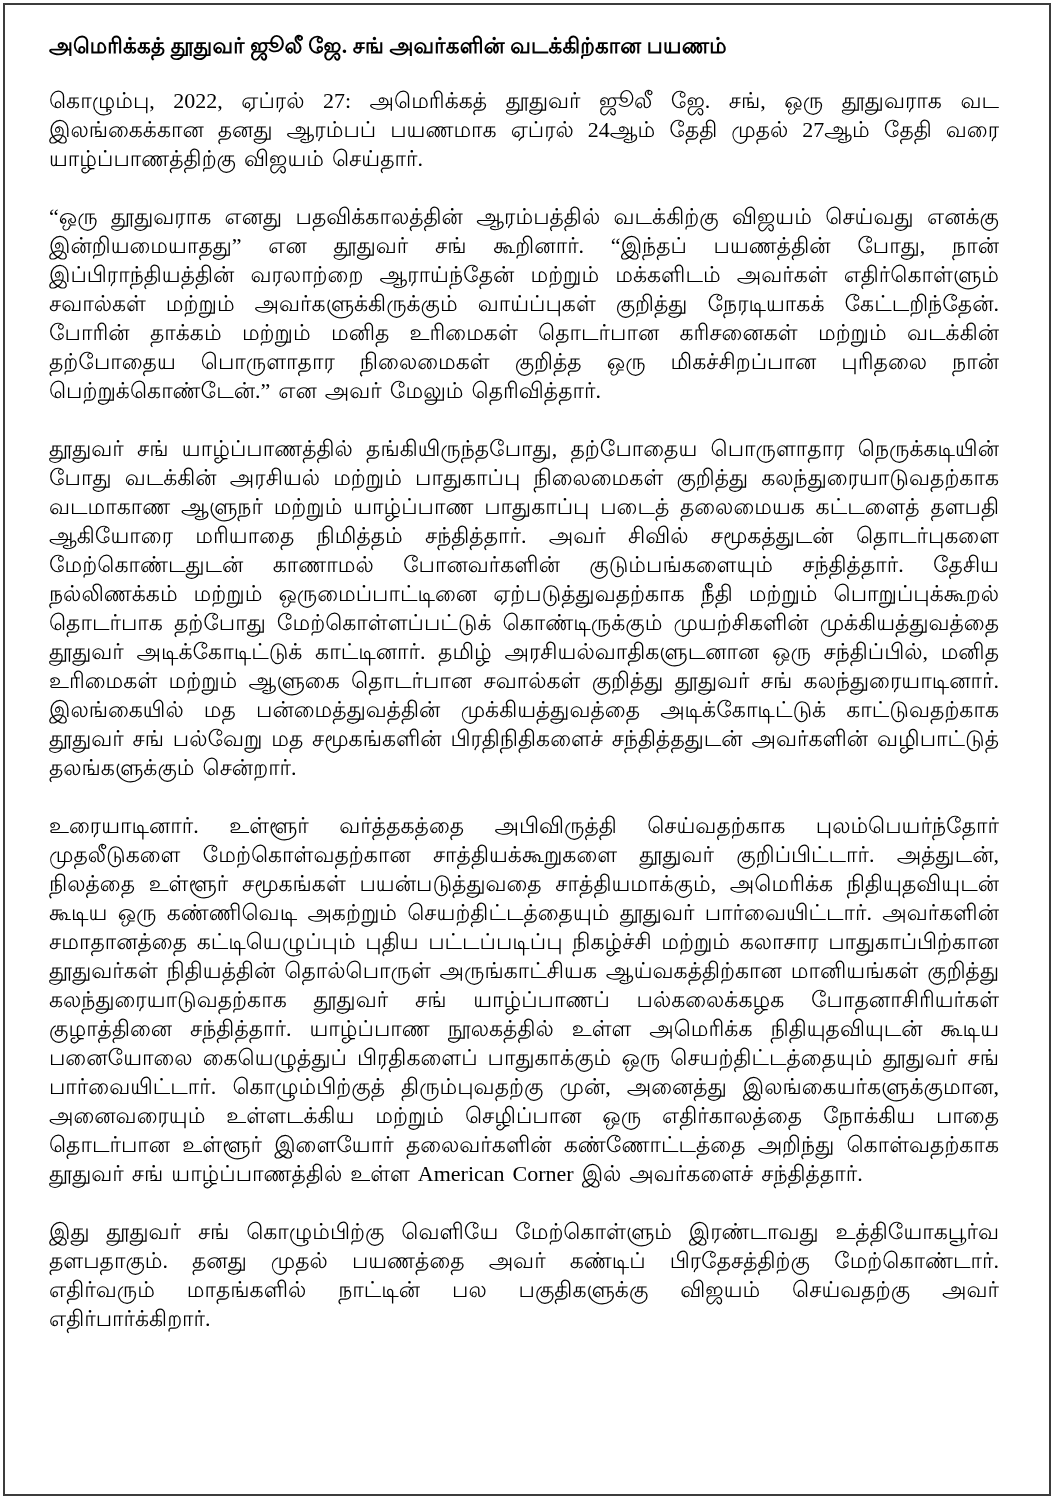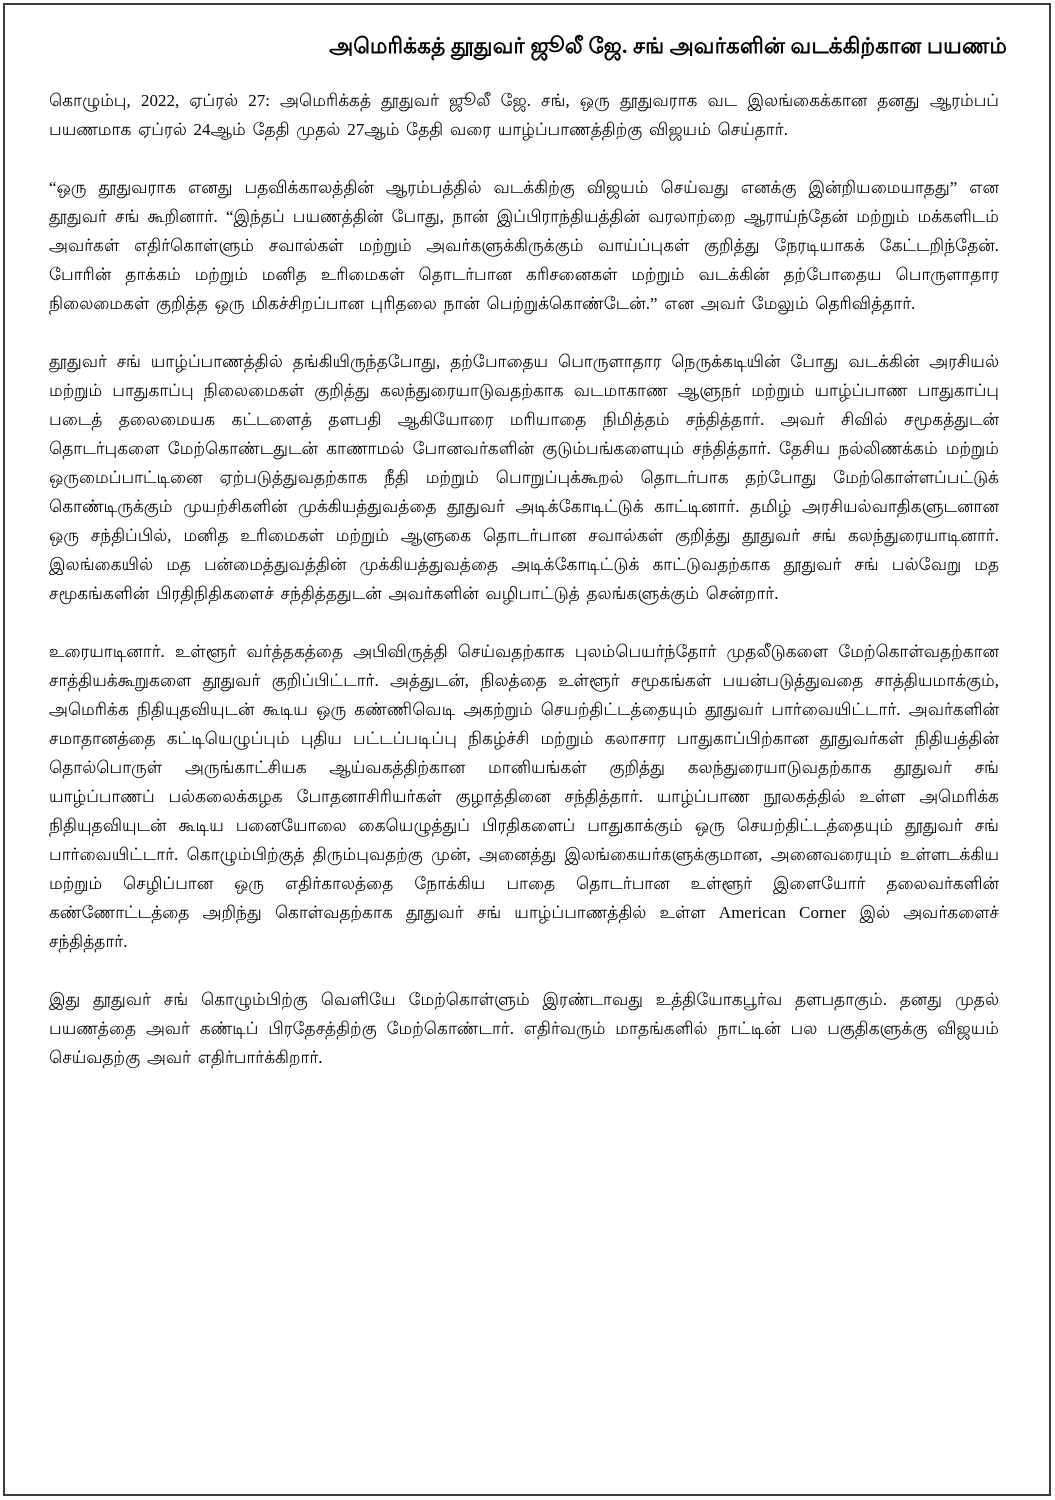--- a/index.html
+++ b/index.html
@@ -23,26 +23,26 @@
     border: 2px solid #3c3c3c;
     background: #ffffff;
     box-sizing: border-box;
     padding: 26px 42px 0 44px;
     overflow: hidden;
   }
   .doc-title {
     font-size: 21.5px;
     line-height: 30px;
     font-weight: bold;
-    text-align: right;
+    text-align: left;
     margin: 0 0 25px 0;
     letter-spacing: 0.2px;
   }
   .para {
-    font-size: 17px;
+    font-size: 22px;
     line-height: 29px;
     text-align: justify;
     text-justify: inter-word;
     margin: 0 8px 29px 0;
     word-spacing: 2.5px;
   }
   .para:last-child {
     margin-bottom: 0;
   }
 </style>

